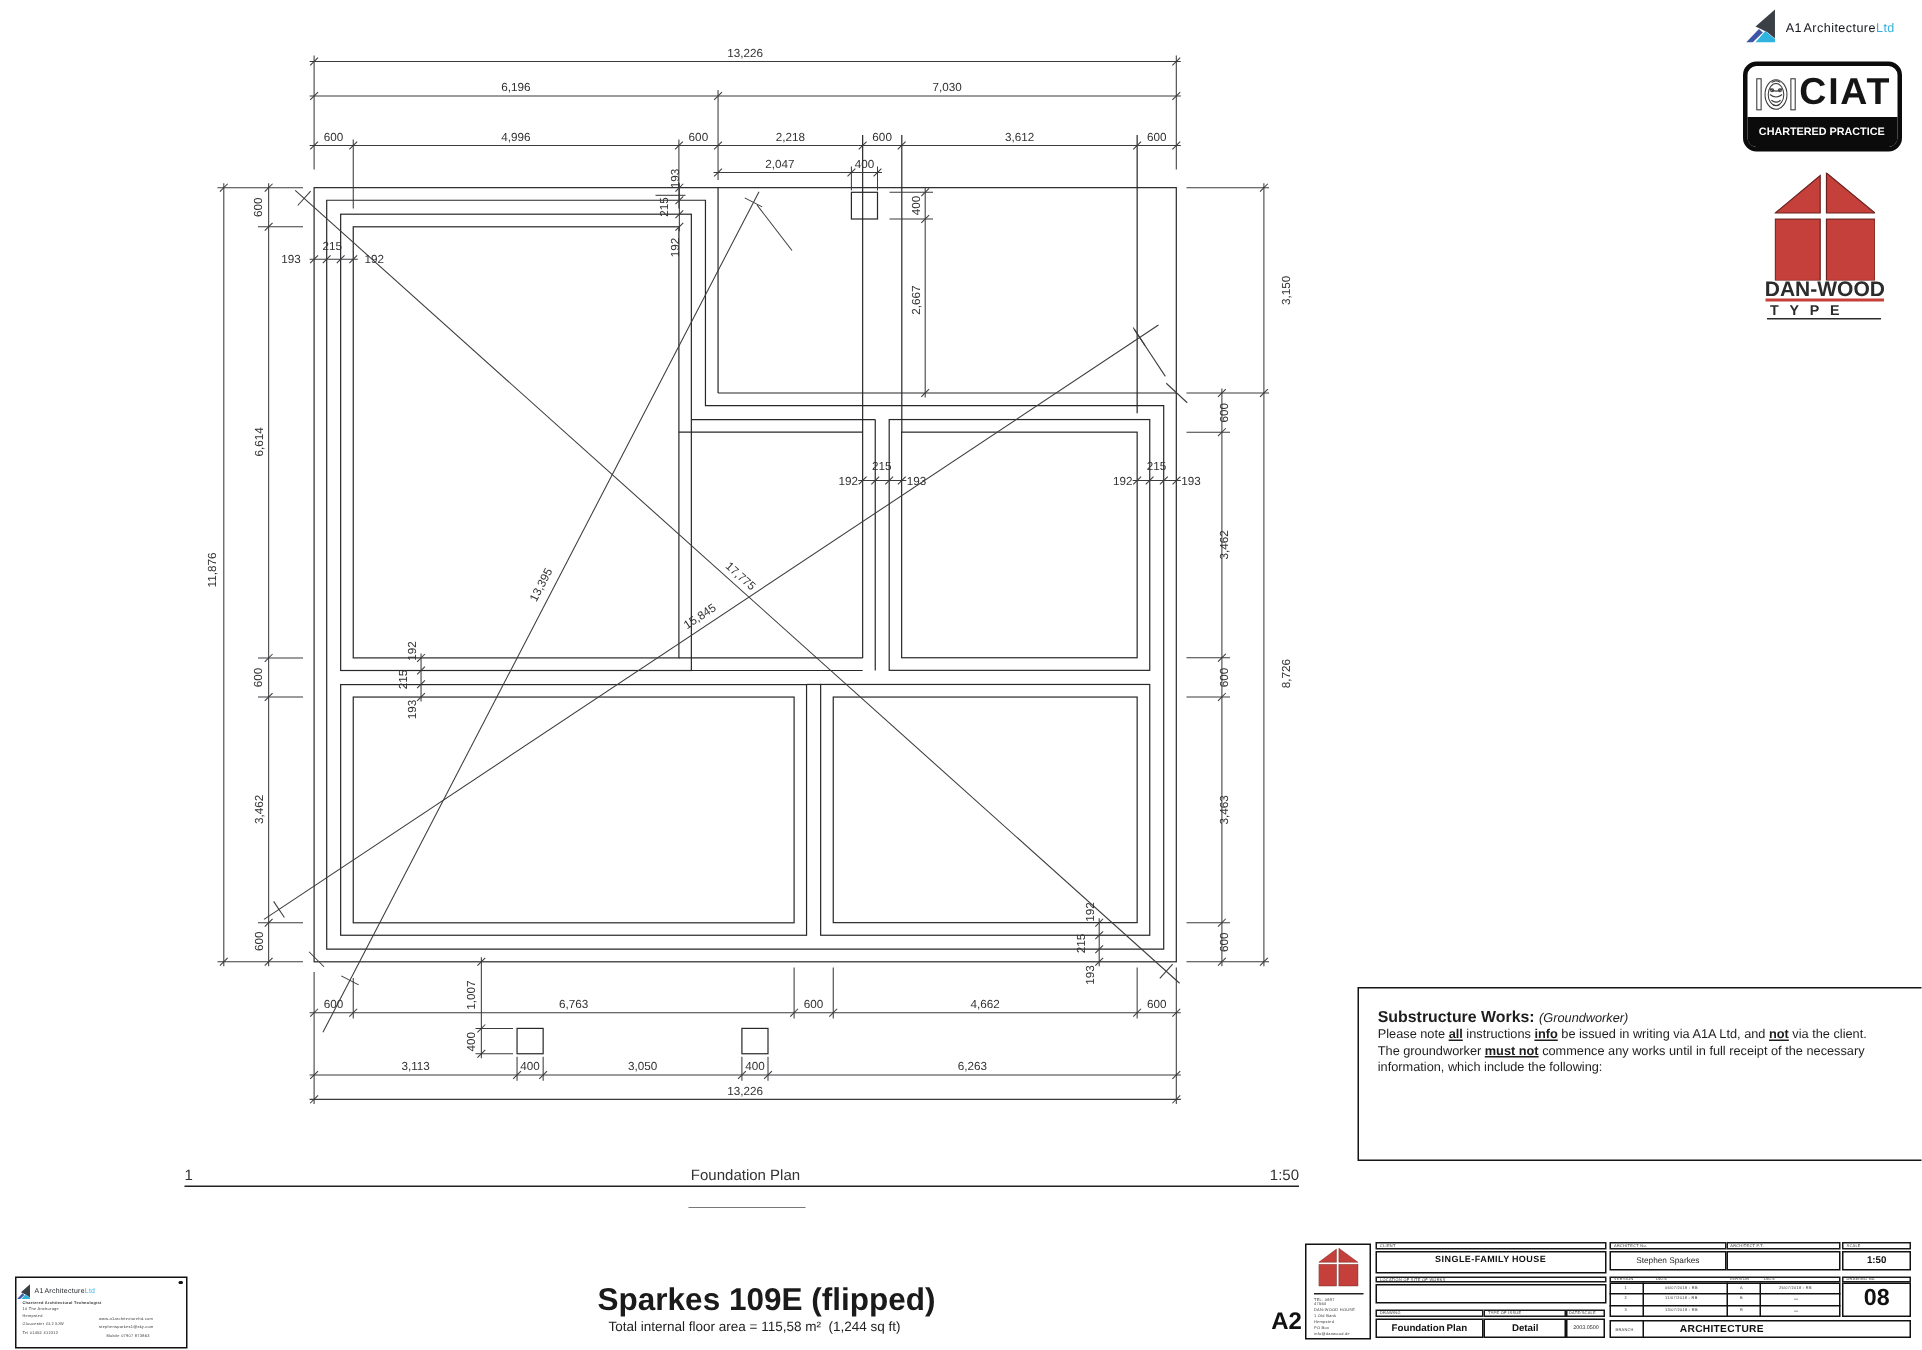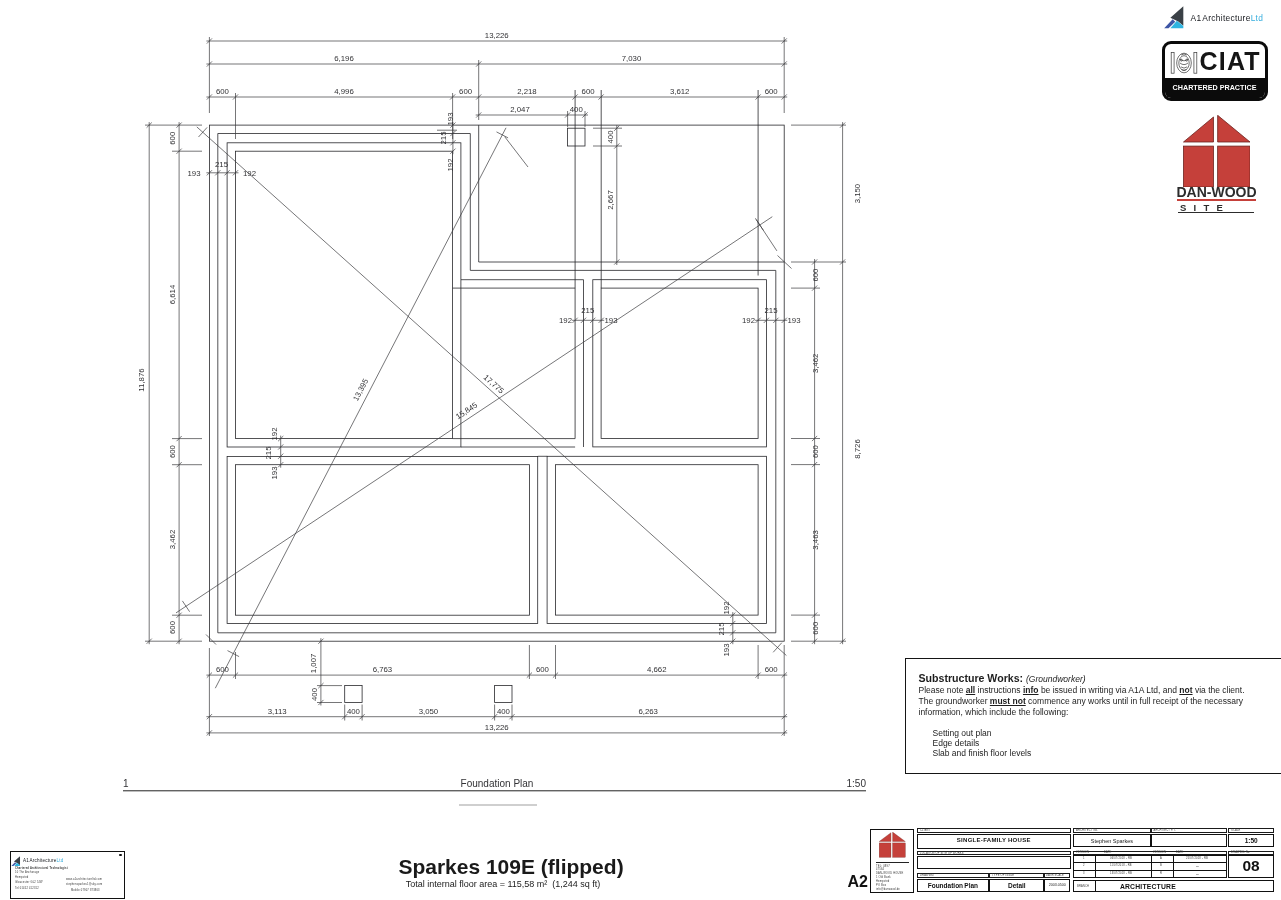--- a/index.html
+++ b/index.html
@@ -273,31 +273,30 @@
 </div>
 
 <svg style="position:absolute;left:1182.5px;top:114.5px" width="67.5" height="72.5" viewBox="0 0 68 73" preserveAspectRatio="none">
 <polygon points="0.5,27.2 30.7,27.2 30.7,2.0" fill="#c5403a" stroke="#6b221e" stroke-width="0.8"></polygon>
 <polygon points="34.9,27.2 34.9,0.3 67.5,27.2" fill="#c5403a" stroke="#6b221e" stroke-width="0.8"></polygon>
 <rect x="0.5" y="31.3" width="30.2" height="41.2" fill="#c5403a" stroke="#6b221e" stroke-width="0.8"></rect>
 <rect x="34.9" y="31.3" width="32.6" height="41.2" fill="#c5403a" stroke="#6b221e" stroke-width="0.8"></rect>
 </svg>
 <div class="abs" style="left:1176.5px;top:184px;width:79px;text-align:left;font-size:14px;font-weight:bold;color:#2c2c2c;white-space:nowrap">DAN-WOOD</div>
 <div class="abs" style="left:1176.5px;top:198.8px;width:79px;height:1.9px;background:#c5403a"></div>
-<div class="abs" style="left:1180px;top:201.5px;font-size:9.5px;font-weight:bold;color:#2c2c2c;letter-spacing:7.2px;white-space:nowrap">SITE</div>
+<div class="abs" style="left:1180px;top:201.5px;font-size:9.5px;font-weight:bold;color:#2c2c2c;letter-spacing:7.2px;white-space:nowrap">TYPE</div>
 <div class="abs" style="left:1178px;top:212.4px;width:76px;height:0.8px;background:#2c2c2c"></div>
 
 <div class="abs" style="left:905px;top:658px;width:407px;height:116px;border:1.5px solid #151515;box-sizing:border-box">
   <div class="abs" style="left:12.5px;top:14px;font-size:8.5px;line-height:10.9px;color:#1d1d1d;white-space:nowrap">
     <span style="font-size:10.6px;font-weight:bold">Substructure Works: </span><i>(Groundworker)</i><br>
     Please note <b><u>all</u></b> instructions <b><u>info</u></b> be issued in writing via A1A Ltd, and <b><u>not</u></b> via the client.<br>
     The groundworker <b><u>must not</u></b> commence any works until in full receipt of the necessary<br>
     information, which include the following:
     <div style="height:10px"></div>
-    <div style="margin-left:14px;line-height:10.1px">Setting out plan<br>Edge details<br>Slab and finish floor levels</div>
   </div>
 </div>
 
 <div class="abs" style="left:847.5px;top:873px;font-size:16px;font-weight:bold">A2</div>
 
 <div class="bx" style="left:870px;top:828.5px;width:44px;height:64px;border-width:1.6px"></div>
 <svg style="position:absolute;left:879px;top:832px" width="26.5" height="25.5" viewBox="0 0 68 73" preserveAspectRatio="none">
 <polygon points="0.5,27.2 30.7,27.2 30.7,2.0" fill="#c5403a" stroke="#6b221e" stroke-width="0.8"></polygon>
 <polygon points="34.9,27.2 34.9,0.3 67.5,27.2" fill="#c5403a" stroke="#6b221e" stroke-width="0.8"></polygon>
 <rect x="0.5" y="31.3" width="30.2" height="41.2" fill="#c5403a" stroke="#6b221e" stroke-width="0.8"></rect>

